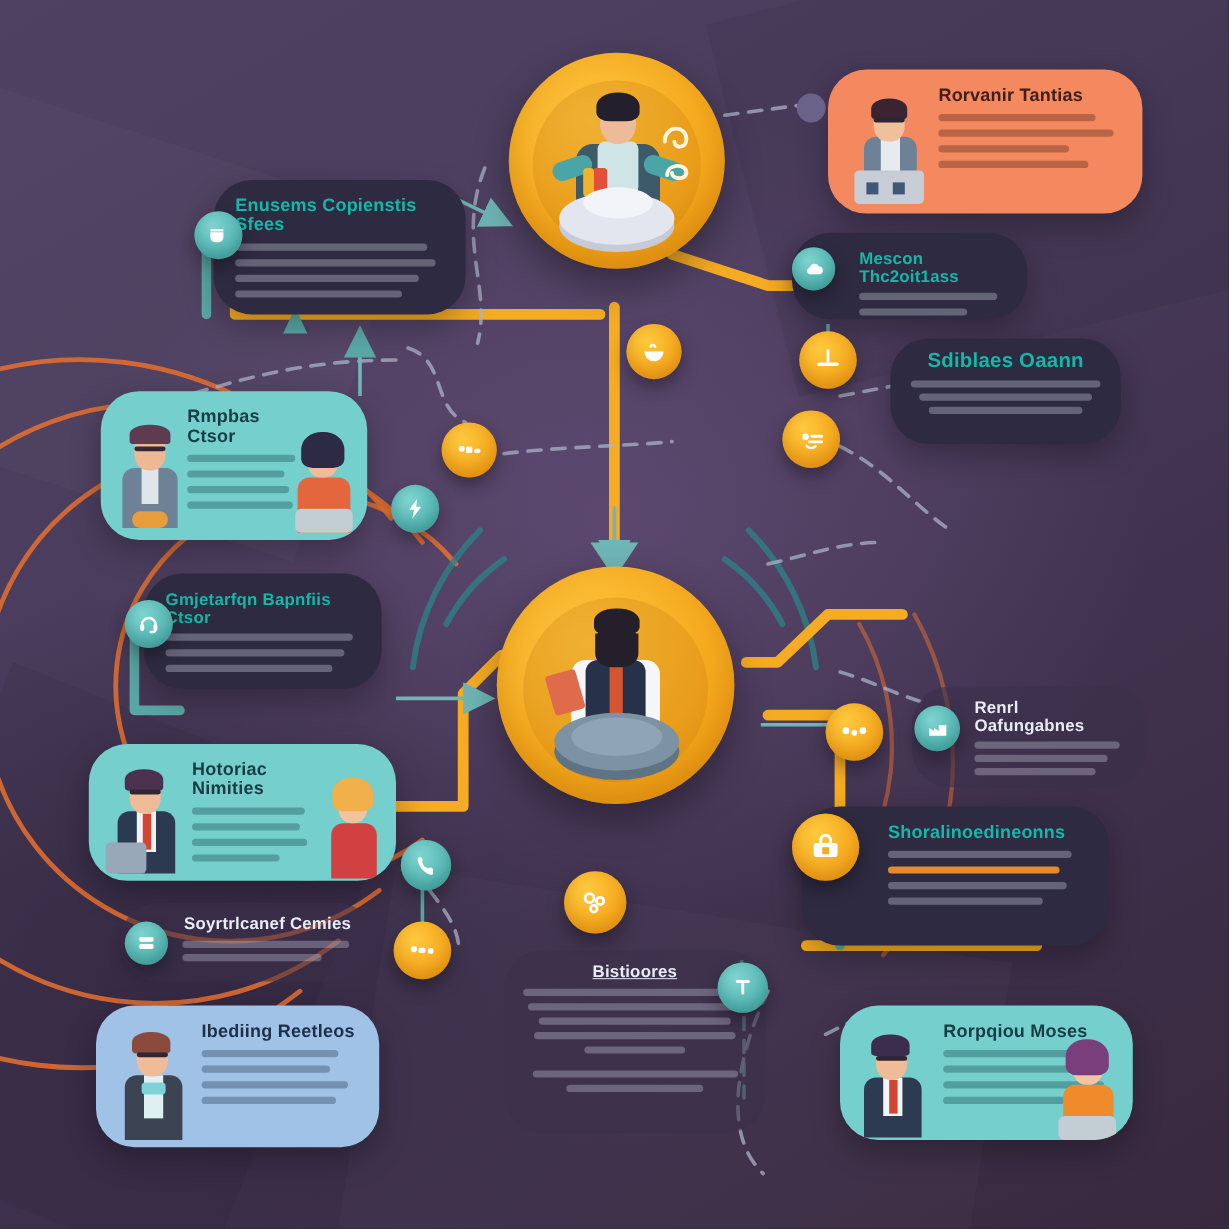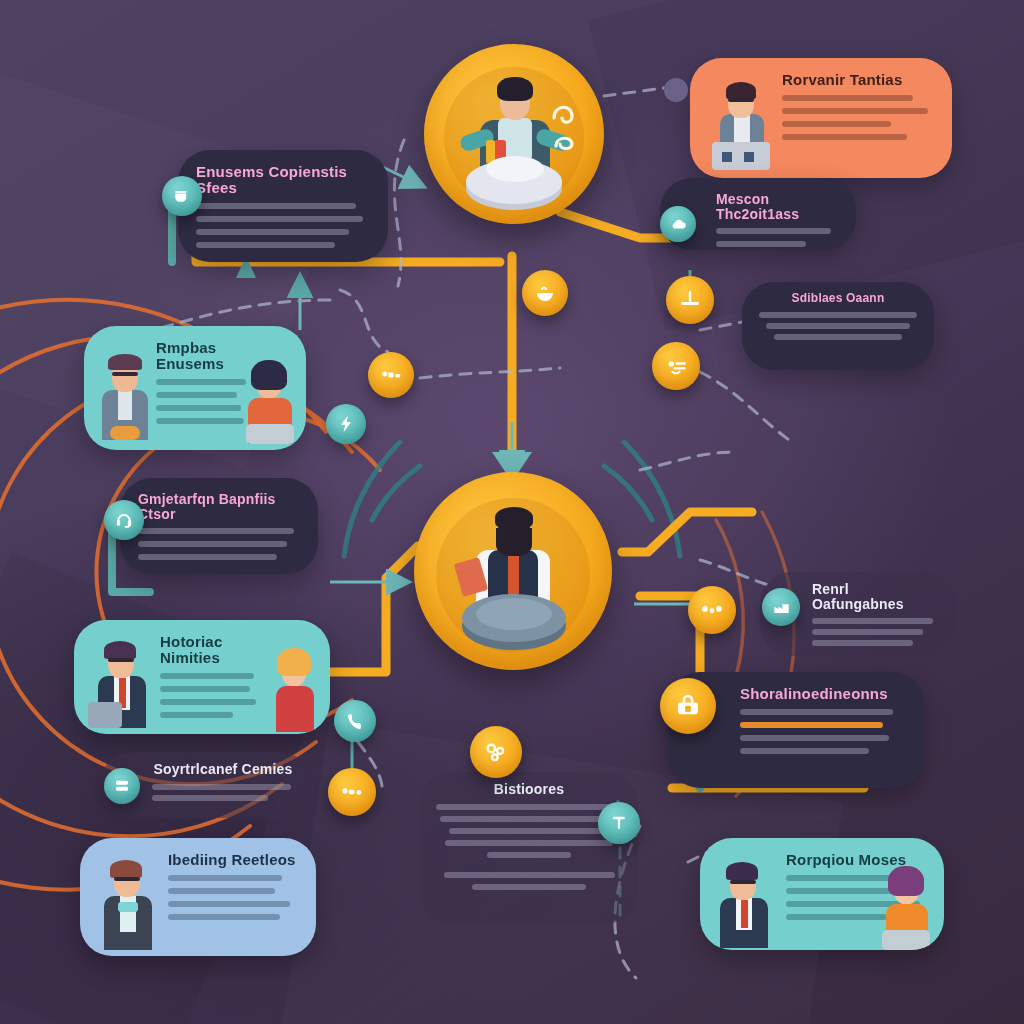--- a/index.html
+++ b/index.html
@@ -17,21 +17,21 @@
   .facet.b{background:rgba(0,0,0,0.05);}
 
   svg.wires{position:absolute;inset:0;width:1024px;height:1024px;pointer-events:none;}
 
   
   .card{position:absolute;border-radius:32px;padding:14px 18px;overflow:hidden;
         box-shadow:0 10px 26px rgba(0,0,0,0.28);}
   .card .title{font-weight:bold;letter-spacing:.2px;margin:0 0 7px 0;line-height:1.05;}
 
   .card.dark{background:#2e2a41;color:#cfd2e2;}
-  .card.dark .title{color:#f9a8d4;}
+  .card.dark .title{color:#14b8a6;}
   .card.teal{background:#74cfcd;color:#15444b;}
   .card.teal .title{color:#173c44;}
   .card.orange{background:#f4885f;color:#4e2218;}
   .card.orange .title{color:#40201a;}
   .card.amber{background:#f5ab22;color:#553206;}
   .card.amber .title{color:#4a2c06;}
   .card.blue{background:#9fc2e6;color:#23364d;}
   .card.blue .title{color:#1d3047;}
   .card.plain{background:rgba(58,48,74,0.55);color:#c9cbdc;box-shadow:none;}
   .card.plain .title{color:#e9ebf4;}
@@ -233,44 +233,44 @@
       <div style="position:absolute;left:24px;top:8px;width:26px;height:30px;background:#f0bf9c;border-radius:44%;"></div>
       <div style="position:absolute;left:22px;top:2px;width:30px;height:18px;background:#3a2431;border-radius:48% 48% 20% 20%;"></div>
       <div style="position:absolute;left:24px;top:18px;width:26px;height:4px;background:#2f2433;border-radius:2px;"></div>
       <div style="position:absolute;left:8px;top:62px;width:58px;height:28px;background:#c8ccd6;border-radius:4px;"></div>
       <div style="position:absolute;left:18px;top:72px;width:10px;height:10px;background:#3f5877;"></div>
       <div style="position:absolute;left:40px;top:72px;width:10px;height:10px;background:#3f5877;"></div>
     </div>
   </div>
   <div style="position:absolute;left:664px;top:78px;width:24px;height:24px;border-radius:50%;background:#6a6288;"></div>
 
-  <div class="card dark" style="left:660px;top:178px;width:196px;height:72px;padding-left:56px;">
+  <div class="card dark" style="left:660px;top:194px;width:196px;height:72px;padding-left:56px;">
     <div class="title tt ttxt" style="font-size:14px;">Mescon Thc2oit1ass</div>
     <div>
       <div class="ln" style="width:94%"></div>
         <div class="ln" style="width:74%"></div>
     </div>
   </div>
   <div class="badge teal" style="left:660px;top:206px;width:36px;height:36px;">
     <svg width="19" height="19" viewBox="0 0 24 24">
       <path d="M7 17h10a4 4 0 0 0 .2-8A5.2 5.2 0 0 0 7.4 10 3.6 3.6 0 0 0 7 17z" fill="#fff"></path>
     </svg>
   </div>
 
   <div class="card dark center-text" style="left:742px;top:282px;width:192px;height:88px;padding:10px 14px;">
-    <div class="title tt ttxt" style="font-size:12px;">Sdiblaes Oaann</div>
+    <div class="title tt ttxt" style="font-size:17px;">Sdiblaes Oaann</div>
     <div>
       <div class="ln" style="width:96%;margin:5px auto;"></div>
       <div class="ln" style="width:88%;margin:5px auto;"></div>
       <div class="ln" style="width:78%;margin:5px auto;"></div>
     </div>
   </div>
 
   <div class="card teal" style="left:84px;top:326px;width:222px;height:124px;padding-left:72px;padding-right:58px;">
-    <div class="title tt ttxt">Rmpbas Enusems</div>
+    <div class="title tt ttxt">Rmpbas Ctsor</div>
     <div>
       <div class="ln" style="width:98%"></div>
         <div class="ln" style="width:88%"></div>
       <div class="ln" style="width:92%"></div>
         <div class="ln" style="width:96%"></div>
     </div>
     <div style="position:absolute;left:10px;top:26px;width:62px;height:90px;">
       <div style="position:absolute;left:8px;top:38px;width:46px;height:50px;background:#6d8296;border-radius:10px 10px 0 0;"></div>
       <div style="position:absolute;left:24px;top:38px;width:14px;height:30px;background:#dfe6ea;"></div>
       <div style="position:absolute;left:18px;top:10px;width:26px;height:30px;background:#eeb894;border-radius:44%;"></div>
@@ -383,21 +383,21 @@
     </div>
   </div>
   <div class="badge amber" style="left:660px;top:678px;width:56px;height:56px;">
     <svg width="28" height="28" viewBox="0 0 24 24">
       <rect x="3.5" y="9" width="17" height="10" rx="2" fill="#fff"></rect>
       <path d="M8.5 9V7a3.5 3.5 0 0 1 7 0v2" fill="none" stroke="#fff" stroke-width="2.2"></path>
       <rect x="9.6" y="12" width="4.8" height="5" fill="#f5ab22"></rect>
     </svg>
   </div>
 
-  <div class="card plain center-text" style="left:420px;top:772px;width:218px;height:152px;padding:10px 14px;">
+  <div class="card plain center-text" style="left:420px;top:792px;width:218px;height:152px;padding:10px 14px;text-decoration:underline;">
     <div class="title tt ttxt" style="font-size:14px;">Bistioores</div>
     <div>
       <div class="ln" style="width:98%;margin:6px auto;"></div>
       <div class="ln" style="width:94%;margin:6px auto;"></div>
       <div class="ln" style="width:84%;margin:6px auto;"></div>
       <div class="ln" style="width:88%;margin:6px auto;"></div>
       <div class="ln" style="width:44%;margin:6px auto;"></div>
       <div class="ln" style="width:90%;margin:14px auto 6px;"></div>
       <div class="ln" style="width:60%;margin:6px auto;"></div>
     </div>

